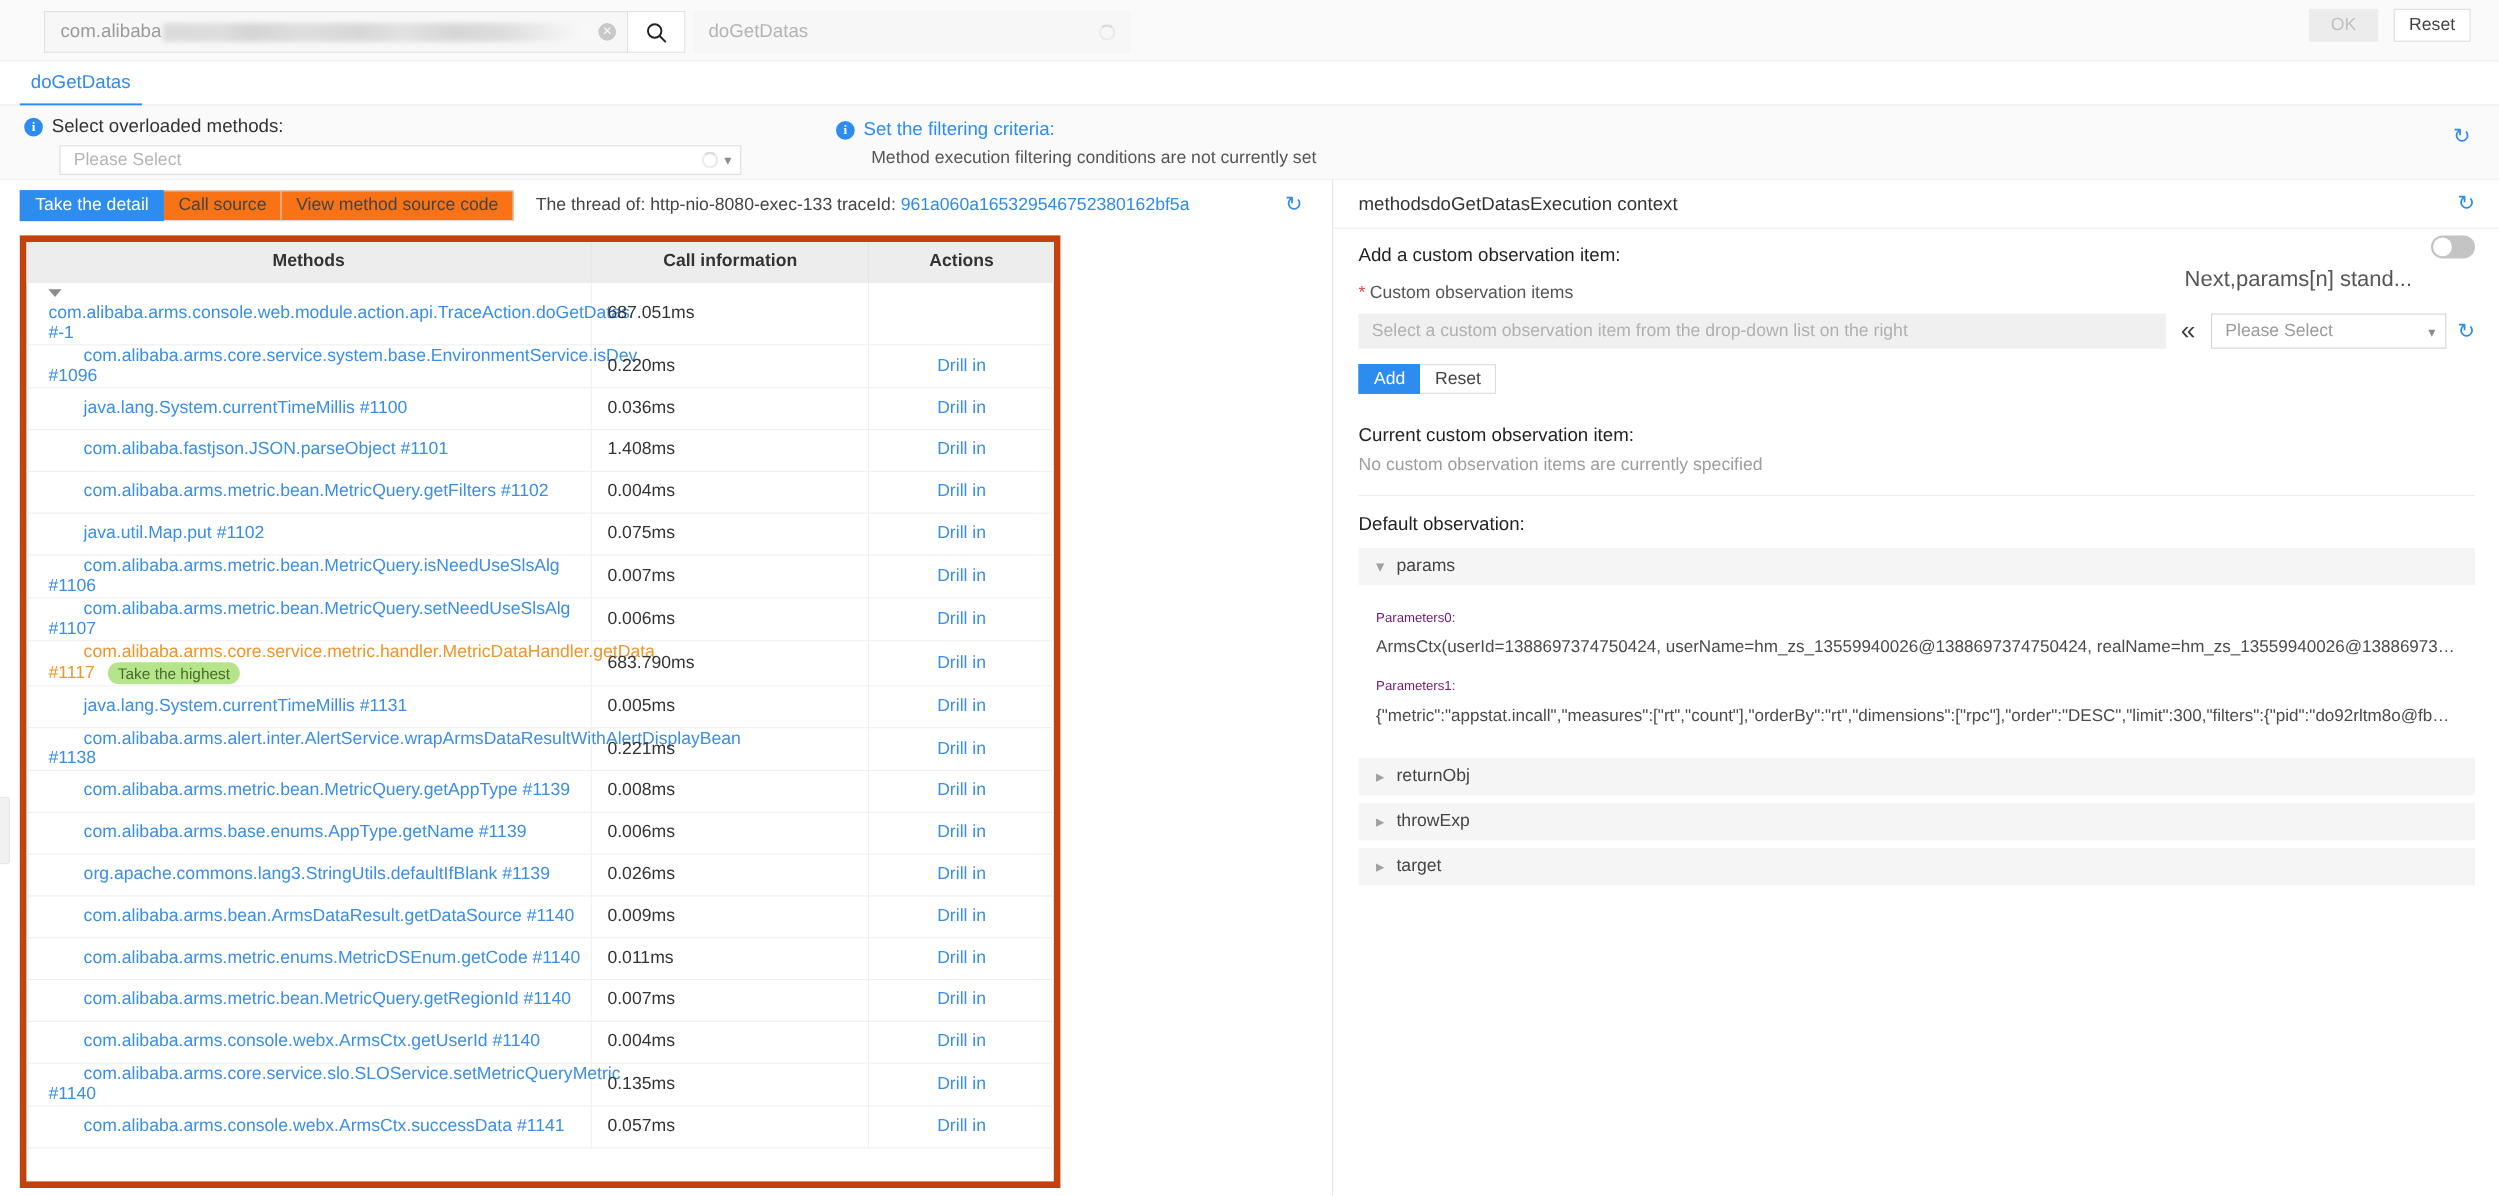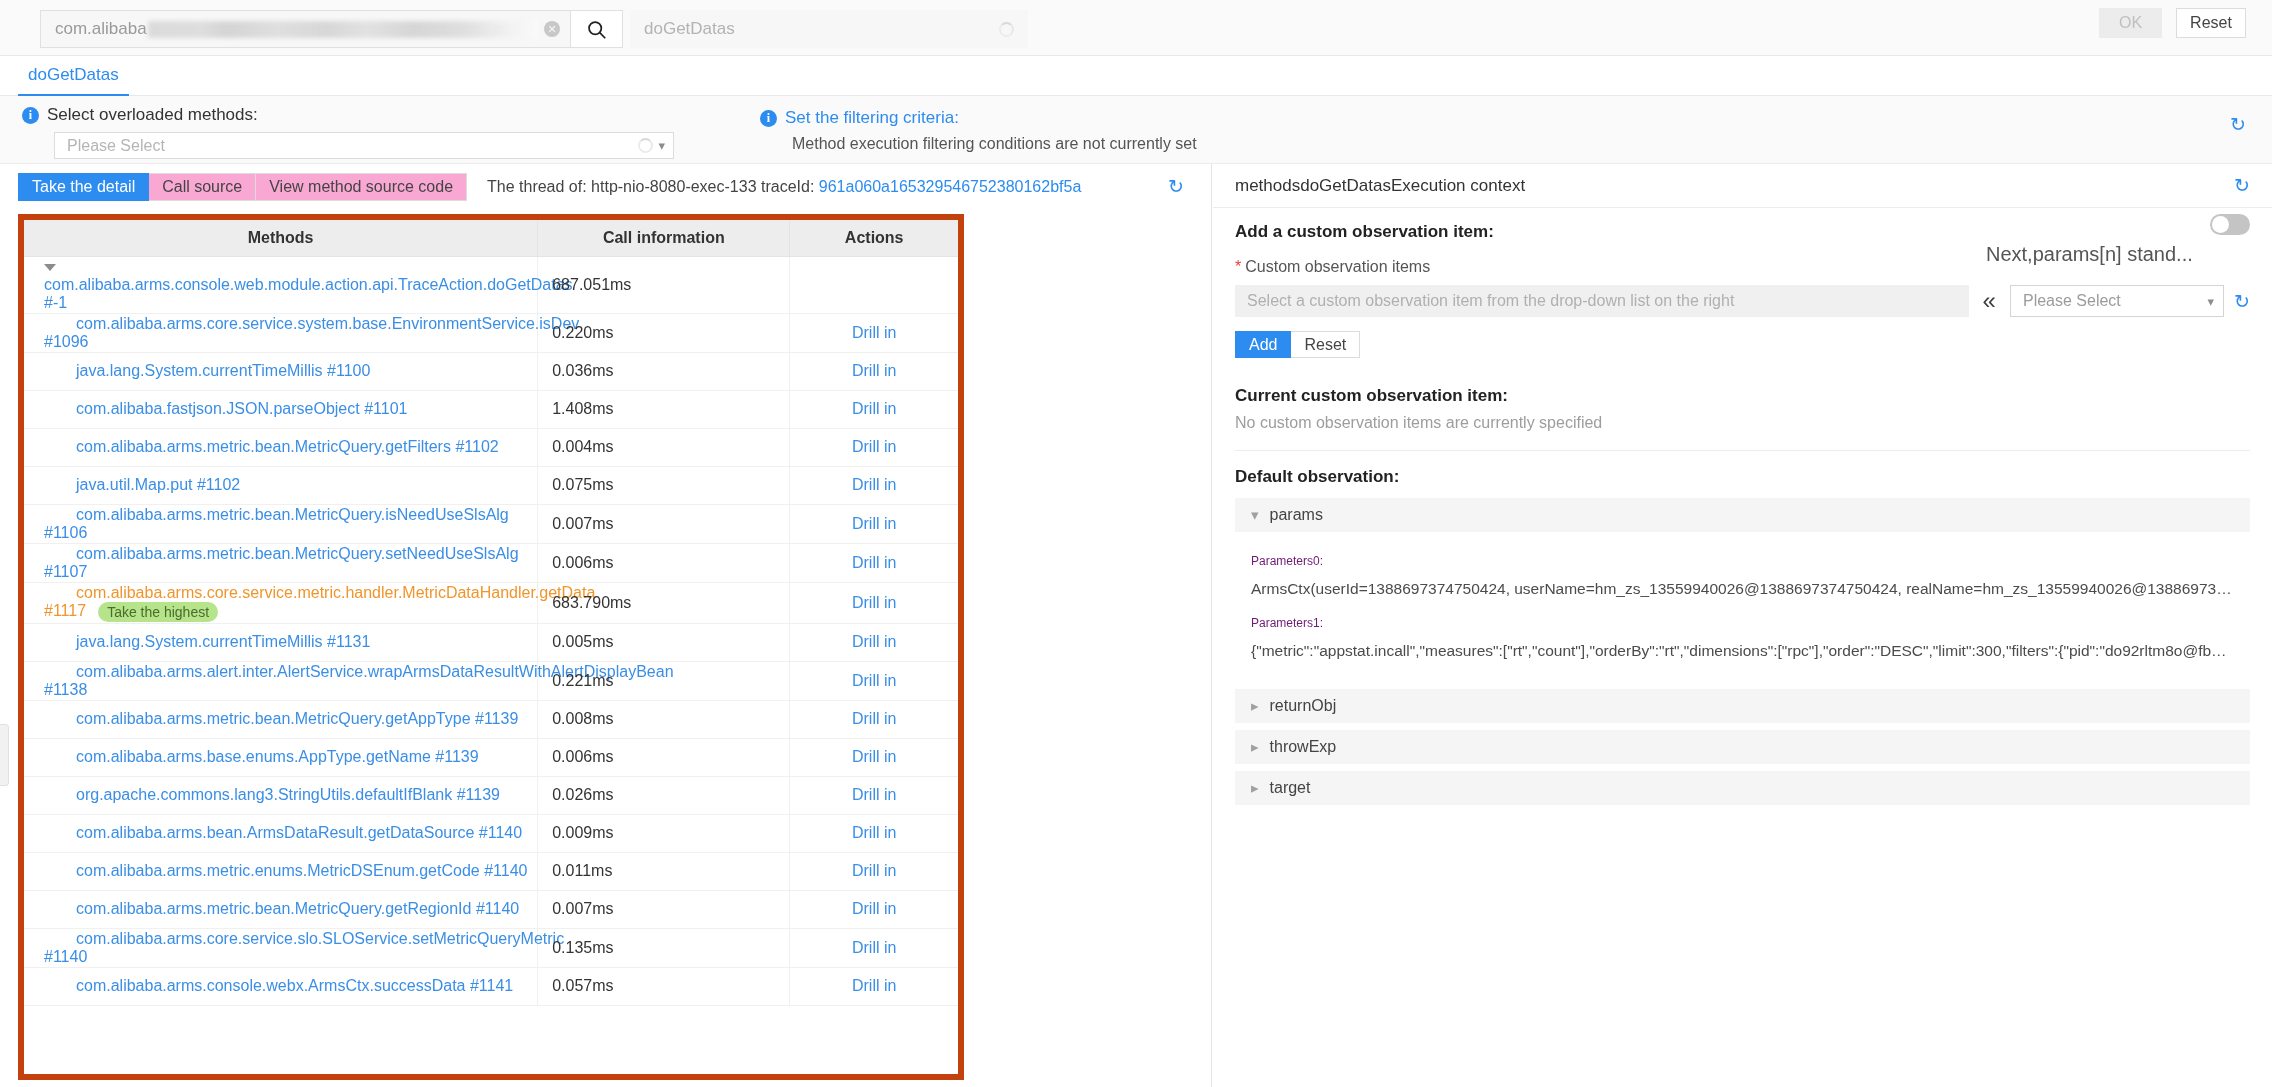--- a/index.html
+++ b/index.html
@@ -157,21 +157,21 @@
     position: absolute; left: 0; top: 0;
     width: 1212px; height: 46px;
     display: flex; align-items: center;
     padding-left: 18px;
   }
   .btn-grp { display: flex; }
   .btn-grp .gbtn {
     height: 28px; padding: 0 13px;
     display: flex; align-items: center;
     font-size: 16px; color: #444;
-    background: #f9a8d4; border: 1px solid #dcdcdc;
+    background: #f97316; border: 1px solid #dcdcdc;
     border-left: none; cursor: pointer; white-space: nowrap;
   }
   .btn-grp .gbtn:first-child { border-left: 1px solid #2d8cf0; }
   .btn-grp .gbtn.active {
     background: #2d8cf0; color: #ffffff; border-color: #2d8cf0;
   }
   .thread-info {
     margin-left: 20px; font-size: 16px; color: #444; white-space: nowrap;
   }
   .trace-id { color: #2d8cf0; cursor: pointer; }
@@ -246,21 +246,21 @@
     position: absolute; left: 0; top: 0;
     width: 1059px; height: 44px;
     display: flex; align-items: center;
     padding: 0 22px 0 22px;
     border-bottom: 1px solid #ececec;
     justify-content: space-between;
   }
   .rp-title { font-size: 17px; color: #333; }
   .rp-body { position: absolute; left: 22px; top: 58px; width: 1015px; }
 
-  .sect-title { font-size: 17px; font-weight: bold; color: #222; }
+  .sect-title { font-size: 17px; font-weight: normal; color: #222; }
   .toggle {
     position: absolute; right: 22px; top: 50px;
     width: 40px; height: 21px; border-radius: 11px;
     background: #c4c4c4; cursor: pointer;
   }
   .toggle .knob {
     position: absolute; left: 2px; top: 2px;
     width: 17px; height: 17px; border-radius: 50%;
     background: #ffffff;
   }
@@ -495,20 +495,25 @@
             <td class="c-method"><span class="m-link child-pad">com.alibaba.arms.metric.enums.MetricDSEnum.getCode #1140</span></td>
             <td class="c-call">0.011ms</td>
             <td class="c-act"><span class="drill">Drill in</span></td>
           </tr>
           <tr>
             <td class="c-method"><span class="m-link child-pad">com.alibaba.arms.metric.bean.MetricQuery.getRegionId #1140</span></td>
             <td class="c-call">0.007ms</td>
             <td class="c-act"><span class="drill">Drill in</span></td>
           </tr>
           <tr>
+            <td class="c-method"><span class="m-link child-pad">com.alibaba.arms.console.webx.ArmsCtx.getUserId #1140</span></td>
+            <td class="c-call">0.004ms</td>
+            <td class="c-act"><span class="drill">Drill in</span></td>
+          </tr>
+          <tr>
             <td class="c-method"><span class="m-link child-pad">com.alibaba.arms.core.service.slo.SLOService.setMetricQueryMetric #1140</span></td>
             <td class="c-call">0.135ms</td>
             <td class="c-act"><span class="drill">Drill in</span></td>
           </tr>
           <tr>
             <td class="c-method"><span class="m-link child-pad">com.alibaba.arms.console.webx.ArmsCtx.successData #1141</span></td>
             <td class="c-call">0.057ms</td>
             <td class="c-act"><span class="drill">Drill in</span></td>
           </tr>
         </tbody>

